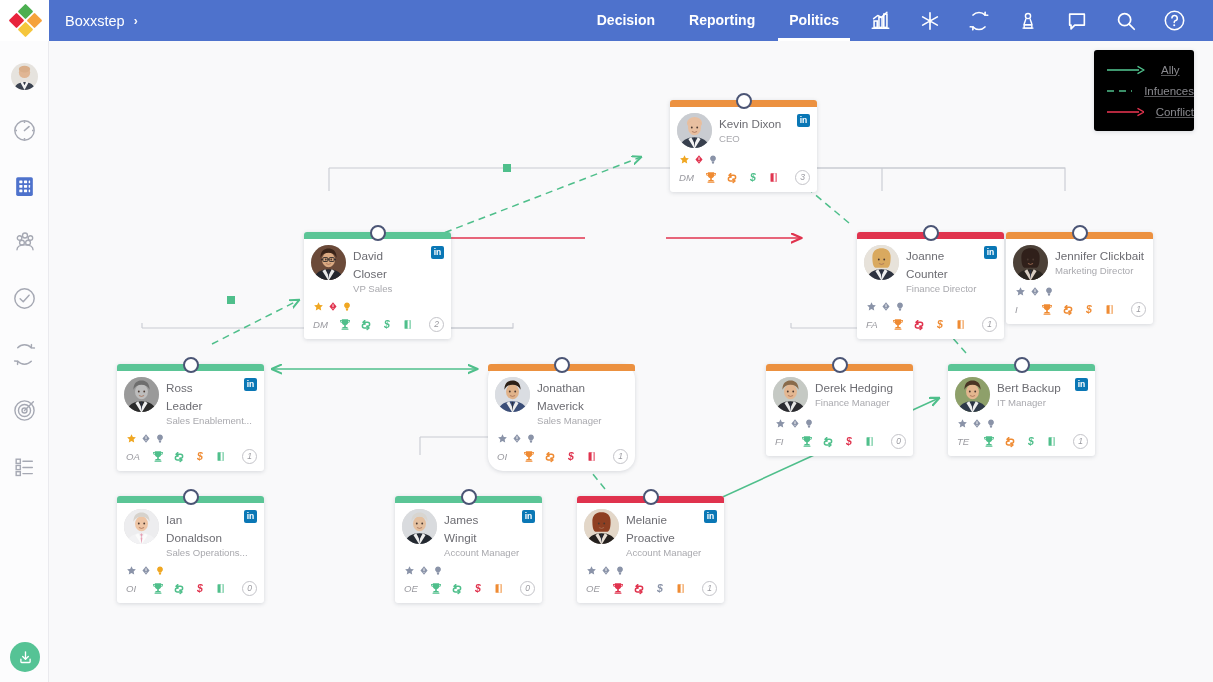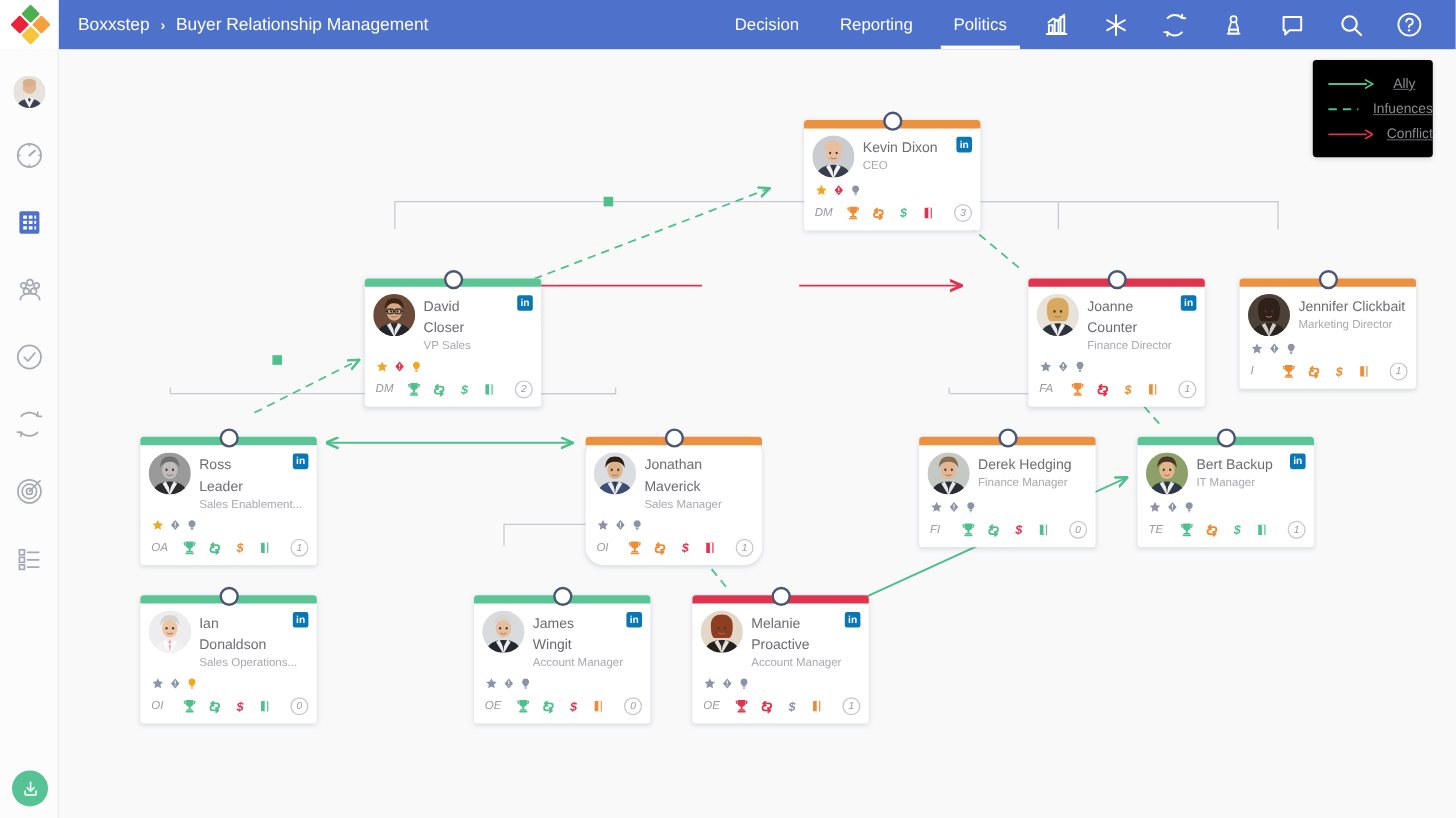--- a/index.html
+++ b/index.html
@@ -15,21 +15,21 @@
   .logo-box { width:49px; height:41px; background:#fff; display:flex; align-items:center; justify-content:center; flex:0 0 49px; }
   .logo { position:relative; width:30px; height:30px; }
   .logo i { position:absolute; width:11px; height:11px; transform:rotate(45deg); border-radius:1px; }
   .logo i.g { background:#4CAF50; left:10px; top:0px; }
   .logo i.r { background:#E8243C; left:1px; top:9px; }
   .logo i.o { background:#F5A23C; left:19px; top:9px; }
   .logo i.y { background:#F5C63C; left:10px; top:18px; }
   .crumbs { display:flex; align-items:center; gap:9px; padding-left:16px; color:#fff; font-size:14.5px; }
   .crumbs .chev { font-size:12px; opacity:.95; font-weight:bold; }
   .crumbs .c2 { font-size:14.5px; }
-  .nav { margin-left:auto; display:flex; align-items:center; height:41px; padding-right:14px; }
+  .nav { margin-left:auto; display:flex; align-items:center; height:41px; padding-right:14px;font-weight:bold; }
   .nav .tab { color:#fff; font-size:14px; padding:0 17px; height:41px; line-height:41px; position:relative; }
   .nav .tab.active::after { content:""; position:absolute; left:6px; right:6px; bottom:0; height:3px; background:#fff; }
   .nav .ico { width:49px; height:41px; display:flex; align-items:center; justify-content:center; }
   .nav .ico svg { display:block; }
   
   .rail { position:absolute; left:0; top:41px; width:49px; height:641px; background:#FCFCFD; border-right:1px solid #EAEAEE; }
   .rail .ritem { width:49px; height:56px; display:flex; align-items:center; justify-content:center; }
   .rail .avatar { width:27px; height:27px; border-radius:50%; overflow:hidden; }
   .dl { position:absolute; left:10px; bottom:10px; width:30px; height:30px; border-radius:50%; background:#55C395; display:flex; align-items:center; justify-content:center; }
   
@@ -73,21 +73,20 @@
     <div class="logo">
       <i class="g"></i>
         <i class="r"></i>
         <i class="o"></i>
         <i class="y"></i>
     </div>
   </div>
   <div class="crumbs">
     <span>Boxxstep</span>
     <span class="chev">›</span>
-    <span class="c2">Buyer Relationship Management</span>
   </div>
   <div class="nav">
     <div class="tab">Decision</div>
     <div class="tab">Reporting</div>
     <div class="tab active">Politics</div>
 
     <div class="ico">
       <svg width="23" height="22" viewBox="0 0 24 24" fill="none" stroke="#fff" stroke-width="1.7">
         <path d="M3 20h18" stroke-linecap="round"></path>
           <rect x="5" y="12" width="3.4" height="7"></rect>
@@ -557,21 +556,21 @@
               <svg width="11" height="15" viewBox="0 0 24 24">
                 <rect x="5.5" y="2.6" width="13" height="18.8" rx="1.3" fill="#EF8B33"></rect>
                 <rect x="12.2" y="2.6" width="6.3" height="18.8" rx="1.3" fill="#fff"></rect>
                 <rect x="16.6" y="2.6" width="1.9" height="18.8" fill="#EF8B33"></rect>
               </svg>
             </span>
         <span class="badge">1</span>
       </div>
     </div>
       </div>
-      <div class="card" style="left: 984px; top: 191px; width: 147px;">
+      <div class="card" style="left: 957px; top: 191px; width: 147px;">
     <div class="bar" style="background:#EC9140"></div>
     <div class="knob"></div>
     <div class="body">
       <div class="top">
         <div class="pic">
               <svg width="35" height="35" viewBox="0 0 40 40">
     <rect width="40" height="40" fill="#4C4138"></rect>
     <path d="M3 40c1.6-8.6 8.4-12.2 17-12.2S35.4 31.4 37 40z" fill="#2A2520"></path>
     <path d="M16.3 27.6l3.7 7.2 3.7-7.2 3.3 2-7 11.4-7-11.4z" fill="#D8CDC2"></path>
     <path d="M18.8 29.4l1.2 2.8 1.2-2.8-1.2-1.2z" fill="#2B3040"></path>

